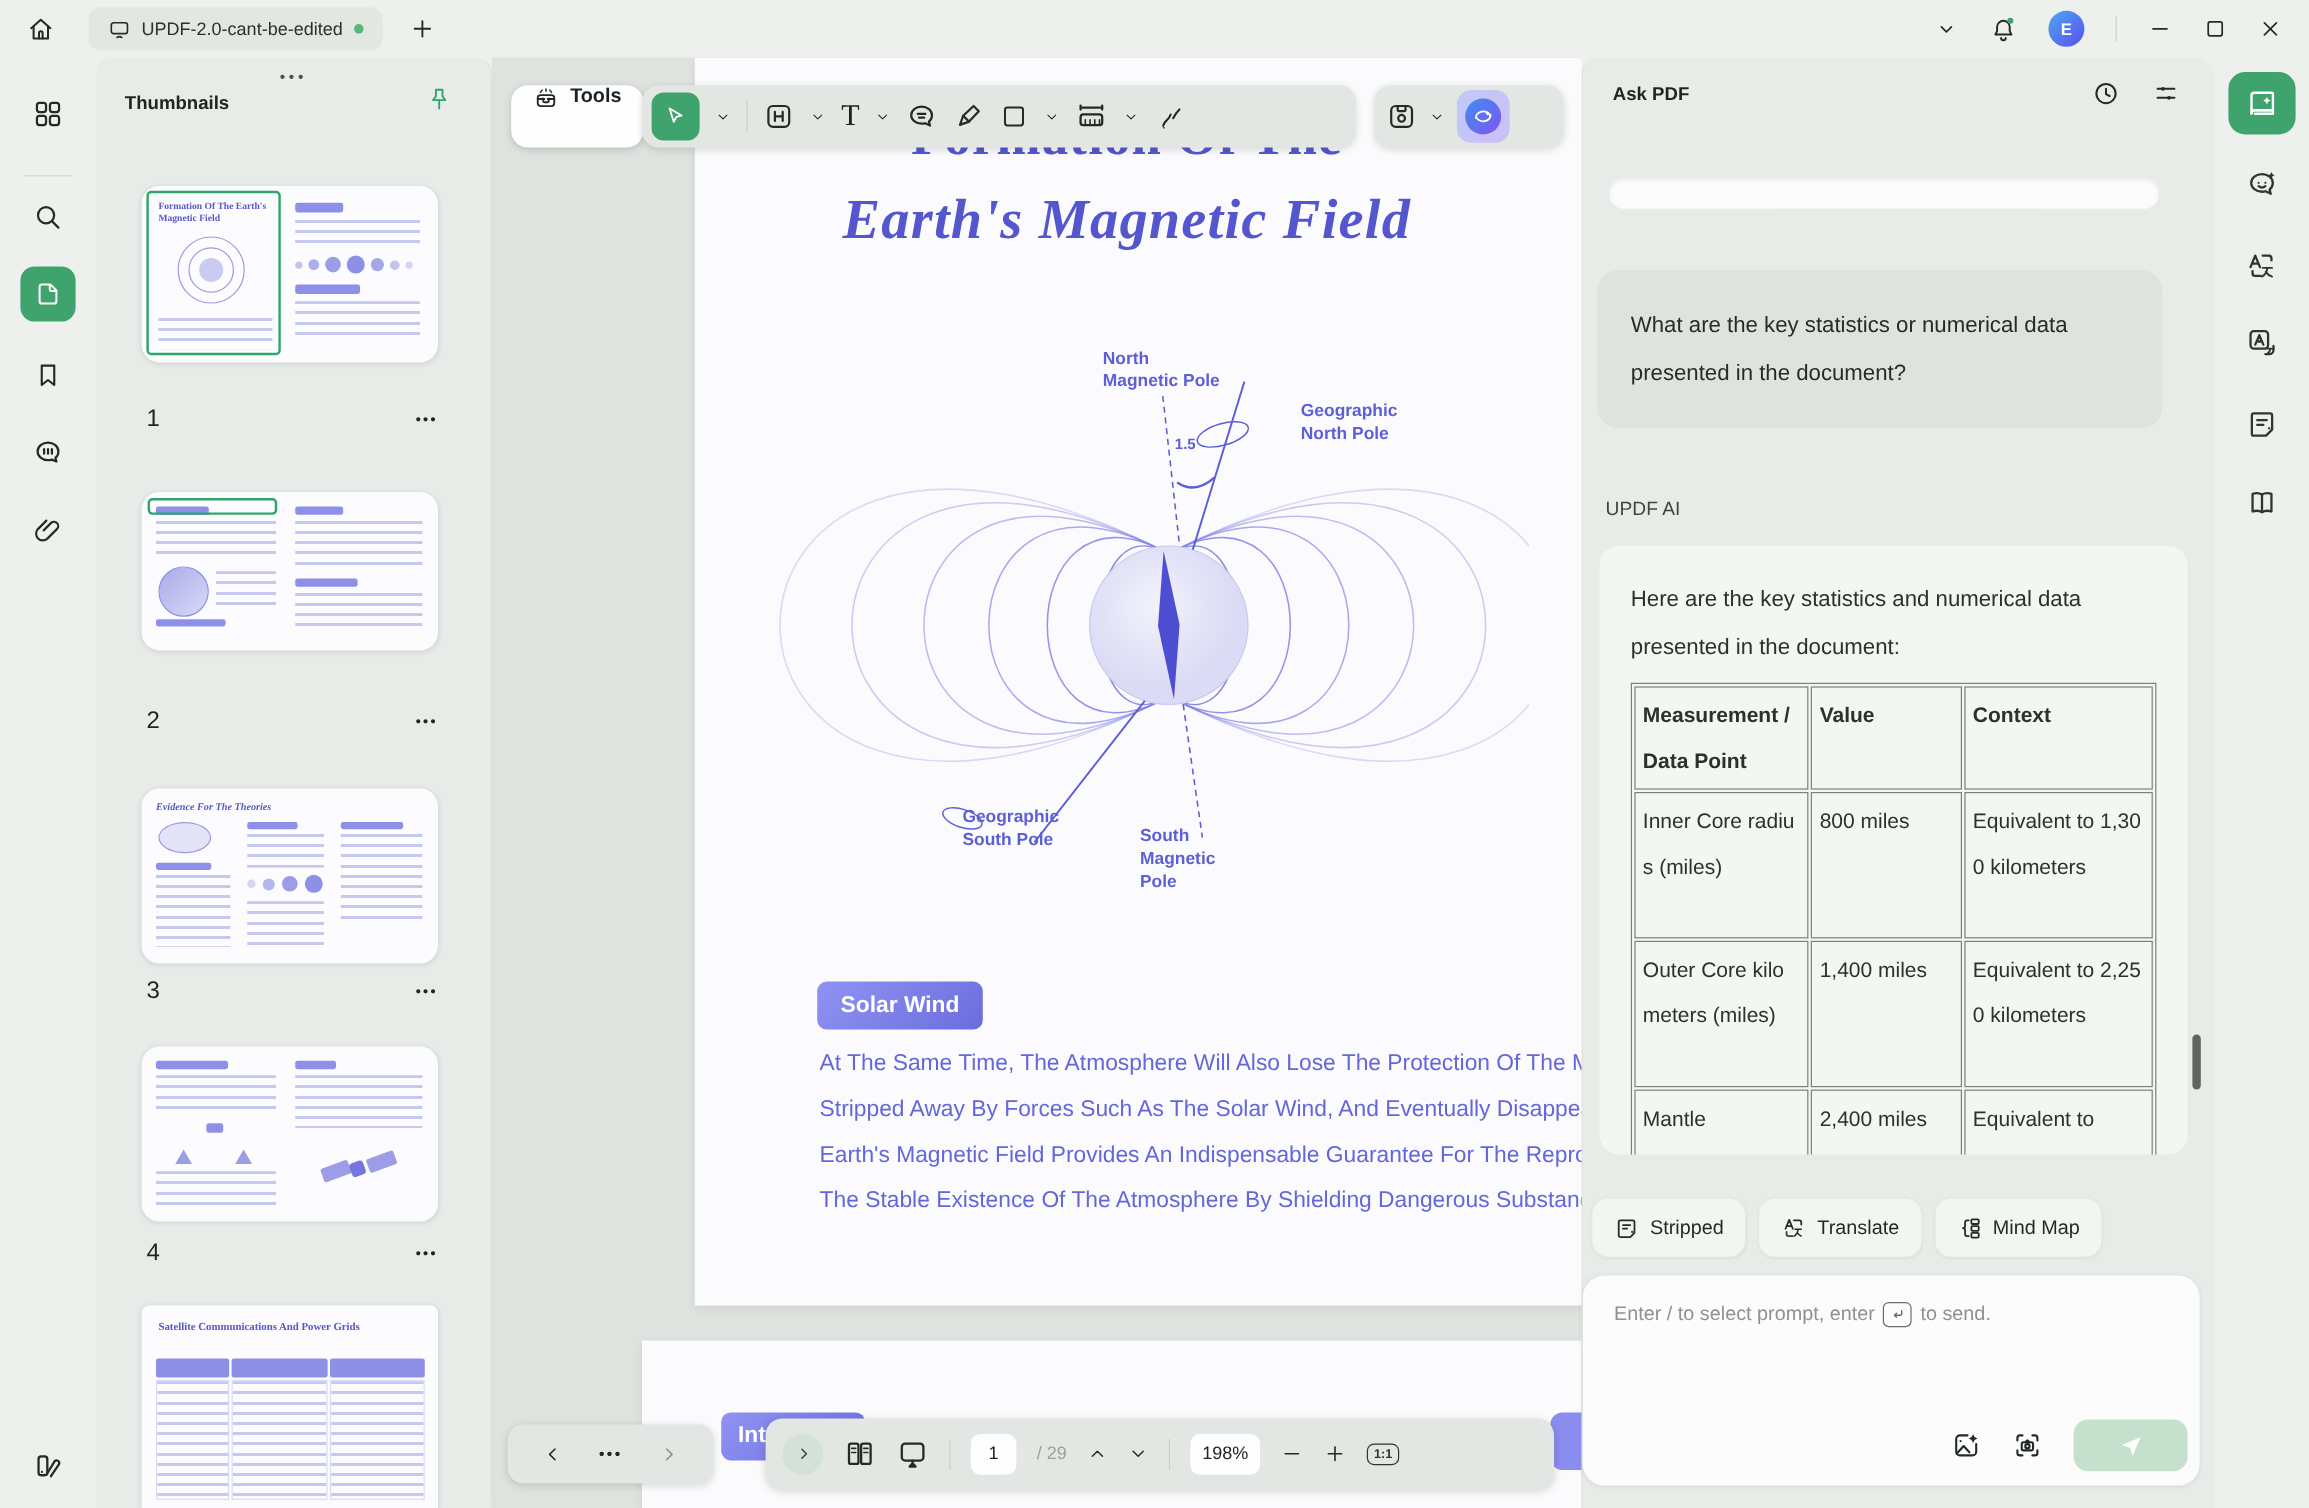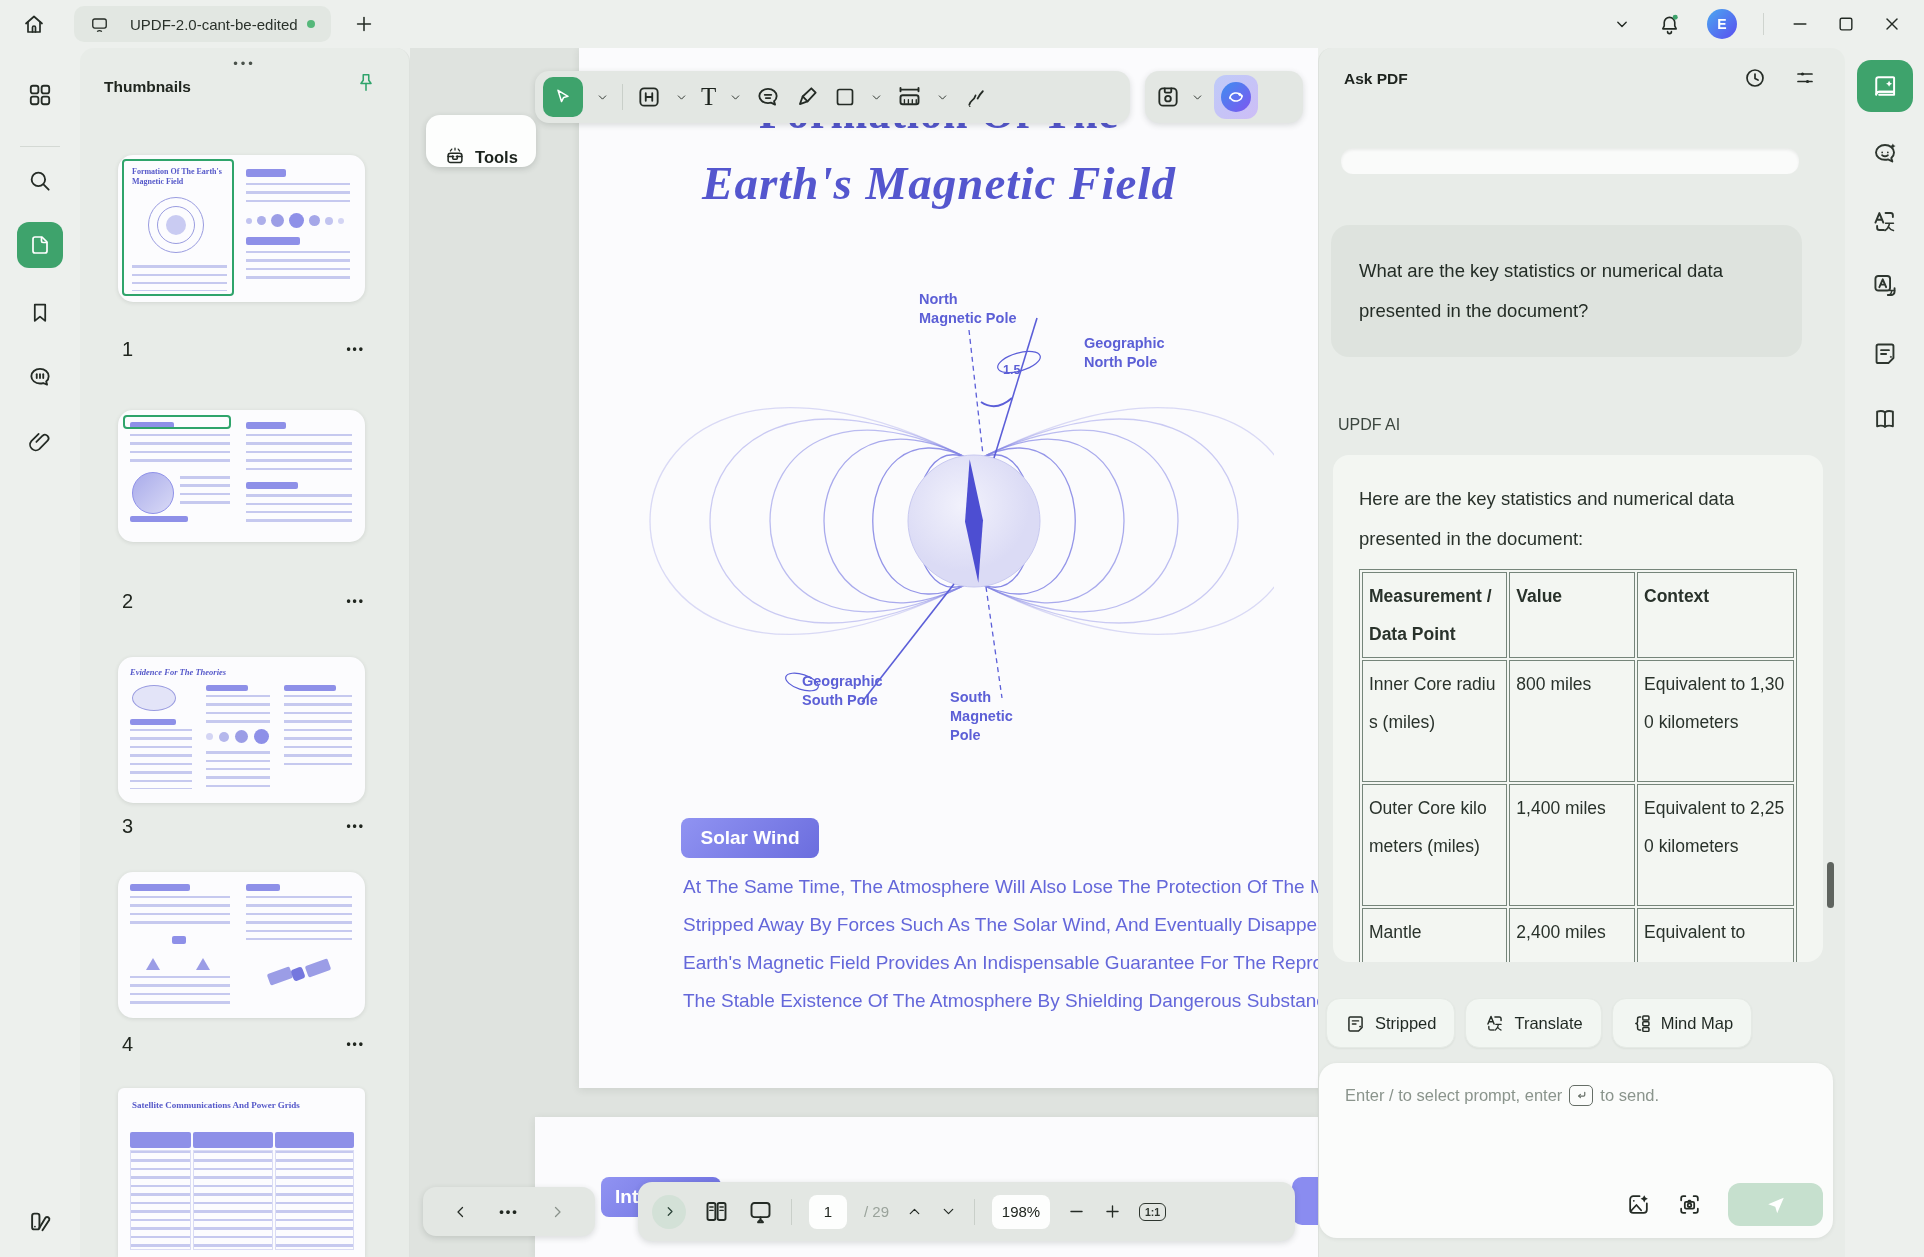--- a/index.html
+++ b/index.html
@@ -12,21 +12,21 @@
   html,body{width:1924px;height:1257px;overflow:hidden;}
   body{font-family:"Liberation Sans",sans-serif;background:var(--bg);color:var(--ink);position:relative;}
   .abs{position:absolute;}
   svg{display:block;}
   .icn{display:inline-flex;align-items:center;justify-content:center;color:var(--ink);}
   .icn svg{stroke:currentColor;fill:none;stroke-width:1.7;stroke-linecap:round;stroke-linejoin:round;}
   
   .titlebar{position:absolute;left:0;top:0;width:1924px;height:48px;background:var(--bg);display:flex;align-items:center;}
   .homebtn{margin-left:22px;}
   .tab{margin-left:28px;height:36px;background:#E2E7E2;border-radius:10px;display:flex;align-items:center;gap:9px;padding:0 16px;}
-  .tab .title{font-size:15px;color:#2A322B;margin-left:12px;}
+  .tab .title{font-size:15px;color:#2A322B;}
   .dot{width:8px;height:8px;border-radius:50%;background:#55B87A;}
   .plus{margin-left:22px;}
   .tb-right{margin-left:auto;display:flex;align-items:center;gap:26px;padding-right:22px;}
   .avatar{width:30px;height:30px;border-radius:50%;background:linear-gradient(135deg,#4AA8F0,#5B4EF0);color:#fff;font-size:14px;font-weight:bold;display:flex;align-items:center;justify-content:center;}
   .winsep{width:1px;height:22px;background:#cfd4cf;}
   
   .rail-left{position:absolute;left:0;top:48px;width:80px;height:1209px;background:var(--bg);}
   .rail-left .icn{position:absolute;left:50%;transform:translateX(-50%);}
   .rail-sep{position:absolute;left:20px;top:98px;width:40px;height:1px;background:#d4d9d4;}
   .doc-active{width:46px;height:46px;border-radius:12px;background:var(--green);color:#fff;}
@@ -48,21 +48,21 @@
   .page1{position:absolute;left:125px;top:0;width:783px;height:1040px;background:#FBFBFD;box-shadow:0 2px 8px rgba(40,50,42,.10);margin-left:44px;}
   .page2{position:absolute;left:125px;top:1069px;width:783px;height:140px;background:#FBFBFD;box-shadow:0 2px 8px rgba(40,50,42,.10);}
   .doctitle{position:absolute;left:0;width:720px;text-align:center;font-family:"Liberation Serif",serif;color:#5456CE;}
   .dt1{top:40px;font-size:44px;font-weight:bold;letter-spacing:1px;}
   .dt2{top:108px;font-size:47px;font-style:italic;font-weight:bold;letter-spacing:1px;}
   .dlabel{position:absolute;color:var(--purple);font-size:14.5px;font-weight:bold;line-height:1.3;white-space:pre-line;}
   .badge{position:absolute;background:linear-gradient(135deg,#9093F2,#6B6DDE);color:#fff;font-weight:bold;border-radius:8px;display:flex;align-items:center;justify-content:center;}
   .bodyline{position:absolute;left:104px;right:8px;font-size:19px;color:var(--purple2);white-space:nowrap;overflow:hidden;}
   
   .toolbar-top{position:absolute;left:0;top:23px;width:908px;height:52px;}
-  .toolsbtn{position:absolute;left:16px;top:0;height:52px;width:110px;background:var(--white);border-radius:14px;box-shadow:0 2px 6px rgba(40,50,42,.18);display:flex;align-items:flex-end;justify-content:center;gap:9px;font-size:16.5px;font-weight:bold;color:#1C231D;margin-top:44px;}
+  .toolsbtn{position:absolute;left:16px;top:0;height:52px;width:110px;background:var(--white);border-radius:14px;box-shadow:0 2px 6px rgba(40,50,42,.18);display:flex;align-items:flex-start;justify-content:center;gap:9px;font-size:16.5px;font-weight:bold;color:#1C231D;}
   .toolpill{position:absolute;left:125px;top:0;height:52px;width:595px;background:var(--panel2);border-radius:14px;box-shadow:0 2px 6px rgba(40,50,42,.16);display:flex;align-items:center;gap:13px;padding:0 8px;}
   .savepill{position:absolute;left:735px;top:0;height:52px;width:158px;background:var(--panel2);border-radius:14px;box-shadow:0 2px 6px rgba(40,50,42,.16);display:flex;align-items:center;gap:10px;padding:0 10px;}
   .cursorbtn{width:40px;height:40px;border-radius:10px;background:var(--green);color:#fff;display:flex;align-items:center;justify-content:center;}
   .tsep{width:1px;height:26px;background:#c9cfc9;}
   .aibtn{width:44px;height:44px;border-radius:12px;background:linear-gradient(135deg,#BFCBF8,#CDBDF6);display:flex;align-items:center;justify-content:center;}
   .aiball{width:30px;height:30px;border-radius:50%;background:linear-gradient(135deg,#3E8EF0,#7F56F0);position:relative;}
   .aiball svg{position:absolute;left:3px;top:3px;}
   .bottombar{position:absolute;left:0;top:1134px;width:908px;height:60px;}
   .navpill{position:absolute;left:13px;top:5px;width:172px;height:49px;background:var(--panel2);border-radius:13px;box-shadow:0 2px 6px rgba(40,50,42,.16);display:flex;align-items:center;justify-content:space-around;padding:0 14px;}
   .ctlpill{position:absolute;left:228px;top:0;width:657px;height:59px;background:var(--panel2);border-radius:14px;box-shadow:0 2px 6px rgba(40,50,42,.16);display:flex;align-items:center;gap:17px;padding:0 14px;}
@@ -358,21 +358,21 @@
         <path d="M347 152 Q 362 162 378 148" stroke-width="2"></path>
         <ellipse cx="385" cy="112" rx="22" ry="9" transform="rotate(-16 385 112)" stroke-width="1.2"></ellipse>
         <ellipse cx="168" cy="432" rx="17" ry="7.5" transform="rotate(18 168 432)" stroke-width="1.2"></ellipse>
       </g>
     </svg>
 
     <div class="dlabel" style="left:340px;top:242px">North
 Magnetic Pole</div>
     <div class="dlabel" style="left:505px;top:286px">Geographic
 North Pole</div>
-    <div class="dlabel" style="left:424px;top:314px;font-size:12.5px">1.5</div>
+    <div class="dlabel" style="left:400px;top:314px;font-size:12.5px">1.5</div>
     <div class="dlabel" style="left:223px;top:624px">Geographic
 South Pole</div>
     <div class="dlabel" style="left:371px;top:640px">South
 Magnetic
 Pole</div>
 
     <div class="badge" style="left:102px;top:770px;width:138px;height:40px;font-size:19px">Solar Wind</div>
 
     <div class="bodyline" style="top:828px">At The Same Time, The Atmosphere Will Also Lose The Protection Of The Magneti</div>
     <div class="bodyline" style="top:866px">Stripped Away By Forces Such As The Solar Wind, And Eventually Disappear. It Ca</div>

